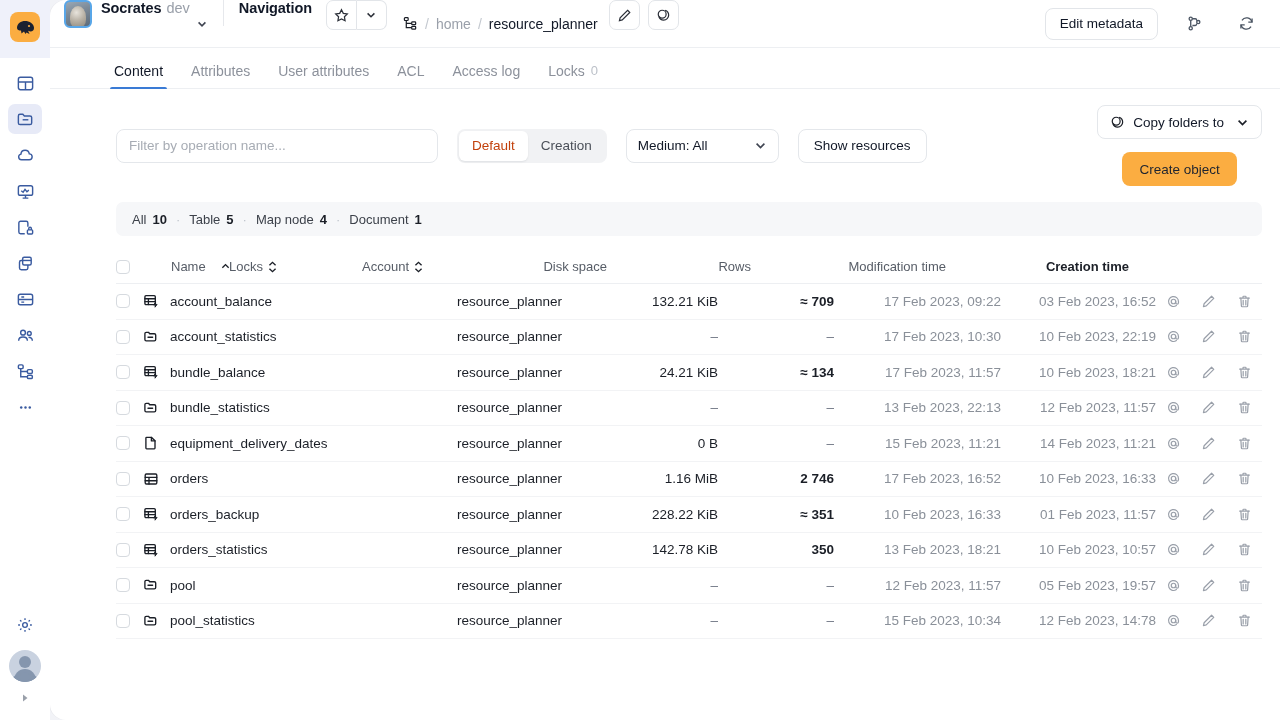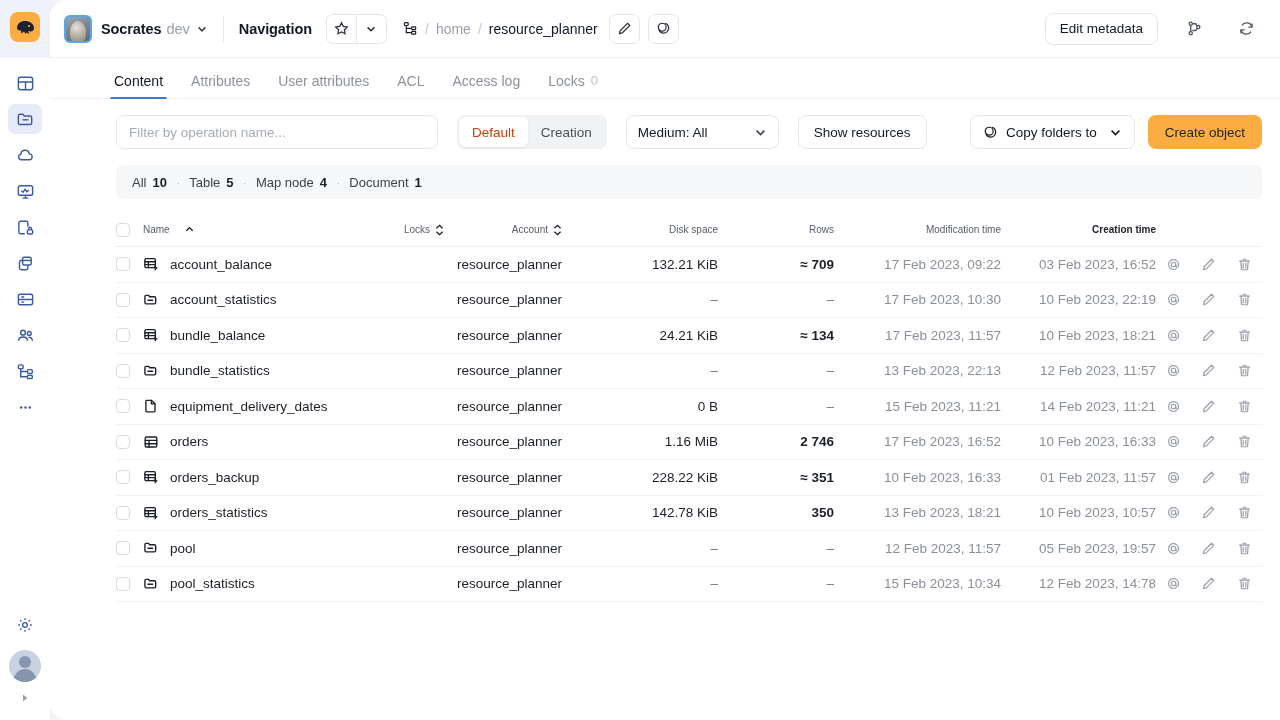--- a/index.html
+++ b/index.html
@@ -61,21 +61,21 @@
     flex: 1; height: 720px;
     background: #ffffff;
     border-radius: 16px 0 0 16px;
     position: relative;
     overflow: hidden;
     box-shadow: -1px 0 0 rgba(0,0,0,0.03);
   }
 
   
   .header {
-    height: 58px; display: flex; align-items: center;
+    height: 48px; display: flex; 
     padding: 0 18px 0 14px;
     border-bottom: 1px solid #EDEFF2;
     gap: 0;
   }
   .hdr-avatar {
     width: 28px; height: 28px; border-radius: 6px; flex:0 0 28px;
     border: 2px solid #58A6E8;
     background: linear-gradient(160deg,#9aa8b5 0%, #7d8b99 40%, #5d6b7a 100%);
     position: relative; overflow:hidden;
   }
@@ -143,21 +143,21 @@
   .seg-item.active { background:#fff; color:#c2410c; box-shadow: 0 1px 2px rgba(16,24,40,0.08); }
   .select-box {
     margin-left: 19px; width: 153px; height: 34px; border-radius:8px; border:1px solid #E4E7EB;
     display:flex; align-items:center; padding: 0 11px; font-size:13.5px; color:#111827; background:#fff;
   }
   .select-caret { margin-left:auto; color:#3f4451; display:flex; }
   .ghost-btn {
     margin-left: 19px; height:34px; padding: 0 15px; border-radius:8px; border:1px solid #E4E7EB;
     background:#fff; font-size:13.5px; color:#111827; display:flex; align-items:center;
   }
-  .tb-right { margin-left:auto; display:flex; align-items:center; gap: 13px; }
+  .tb-right { margin-left:auto; display:flex; align-items:center; gap: 13px; flex-direction: column; }
   .copy-btn {
     height:34px; padding: 0 12px; border-radius:8px; border:1px solid #E4E7EB; background:#fff;
     font-size:13.5px; color:#111827; display:flex; align-items:center; gap:8px;
   }
   .primary-btn {
     height:34px; padding: 0 17px; border-radius:8px; border:none;
     background:#FBAD41; color:#1e2430; font-size:13.5px; font-weight:500;
     display:flex; align-items:center;
   }
 
@@ -167,21 +167,21 @@
     display:flex; align-items:center; padding: 0 16px; gap: 0; font-size:13px; color:#3C414A;
   }
   .sum-item { display:flex; align-items:center; gap:6px; }
   .sum-num { font-weight:700; color:#1b1f27; }
   .sum-dot { color:#BFC4CC; margin: 0 9px; }
 
   
   .table { margin: 0 18px 0 66px; }
   .thead {
     display:flex; align-items:center; height: 34px; border-bottom:1px solid #EDEFF2;
-    margin-top: 14px; font-size: 10px; color:#575D67;
+    margin-top: 14px; font-size: 13px; color:#575D67;gap:28px;
   }
   .trow {
     display:flex; align-items:center; height: 35.5px; border-bottom:1px solid #F2F3F5;
     font-size: 13.5px; color:#1b1f27;
   }
   .c-check { width: 27px; flex:0 0 27px; display:flex; align-items:center; }
   .cbx {
     width: 14px; height:14px; border-radius:4px; border:1px solid #D6DADF; background:#fff;
   }
   .c-name { flex: 1 1 auto; display:flex; align-items:center; gap: 11px; min-width:0; }

